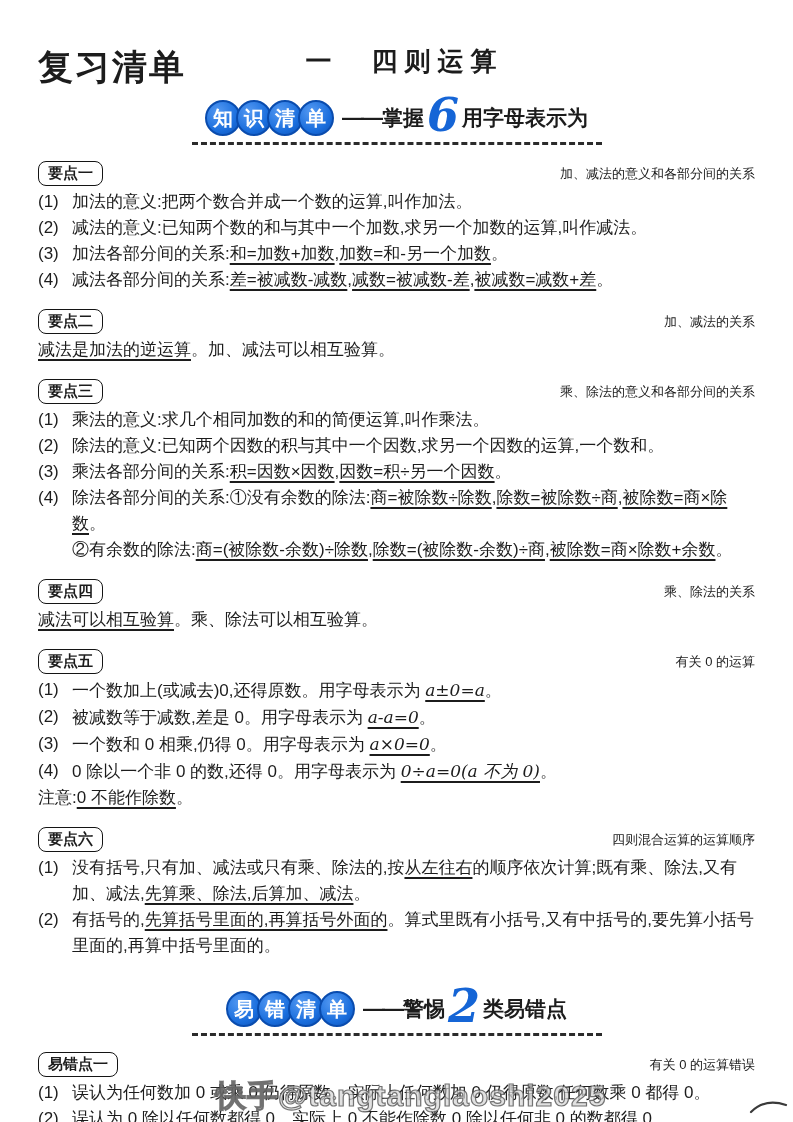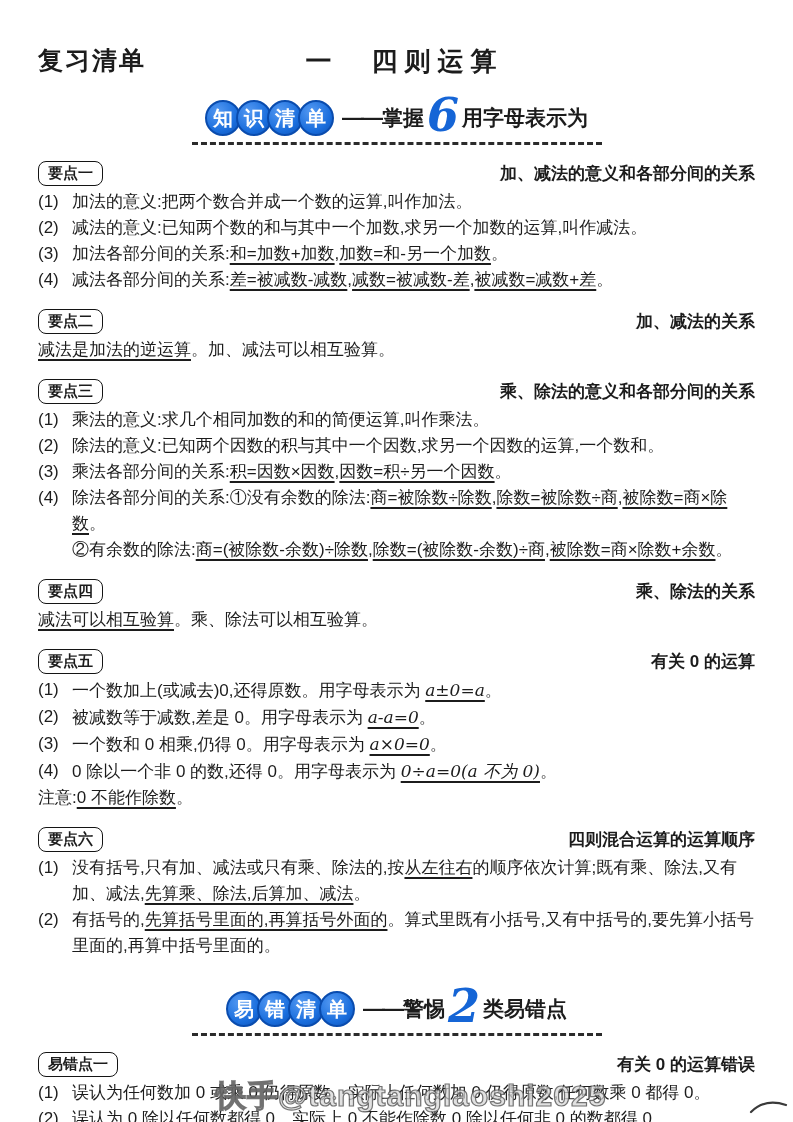--- a/index.html
+++ b/index.html
@@ -4,21 +4,21 @@
 <style>
   html,body { margin:0; padding:0; background:#ffffff; }
   .page {
     position:relative; width:793px; height:1122px; margin:0 auto;
     background:#ffffff; overflow:hidden;
     font-family:"Liberation Sans", sans-serif;
     color:var(--ink,#1c1c1c);
   }
   
   .titlebar { position:relative; padding:44px 38px 0; height:40px; }
-  .doc-title { margin:0; font-size:25px; font-weight:800; letter-spacing:2px; }
+  .doc-title { margin:0; font-size:35px; font-weight:800; letter-spacing:2px; }
   .chapter-title {
     position:absolute; left:50%; top:44px; transform:translateX(-46%);
     margin:0; font-size:26px; font-weight:800; letter-spacing:7px; white-space:nowrap;
   }
   
   .section-head { display:flex; justify-content:center; align-items:center; height:44px; }
   #sections > .section-head { margin-top:28px; }
   #sections > .section-head:first-child { margin-top:12px; }
   .badge { display:flex; align-items:center; }
   .badge-circle {
@@ -39,21 +39,21 @@
     margin:0 3px; position:relative; top:-3px;
   }
   .dashed-rule { width:410px; margin:2px auto 0; border-top:3.5px dashed #2b2b2b; height:0; }
   
   .block { margin:16px 38px 0; }
   .block-head { display:flex; align-items:center; margin-bottom:3px;justify-content:space-between; }
   .point-label {
     border:1.7px solid #141414; border-radius:8px; padding:1px 9px 2px;
     font-size:15px; font-weight:800; white-space:nowrap; line-height:20px;
   }
-  .block-title { margin-left:12px; font-size:17px; font-weight:700; }
+  .block-title { margin-left:12px; font-size:13px; font-weight:400; }
   .item { display:flex; font-size:17px; line-height:26px; }
   .item-num { flex:none; width:34px; }
   .item-body { flex:1; }
   .u { text-decoration:underline; text-underline-offset:4px; text-decoration-thickness:1.5px; }
   .f { font-family:"DejaVu Serif", serif; font-style:italic; }
   
   .watermark {
     position:absolute; left:216px; top:1076px; white-space:nowrap;
     font-size:30px; font-weight:700; letter-spacing:1px;
     color:rgba(255,255,255,0.55);

